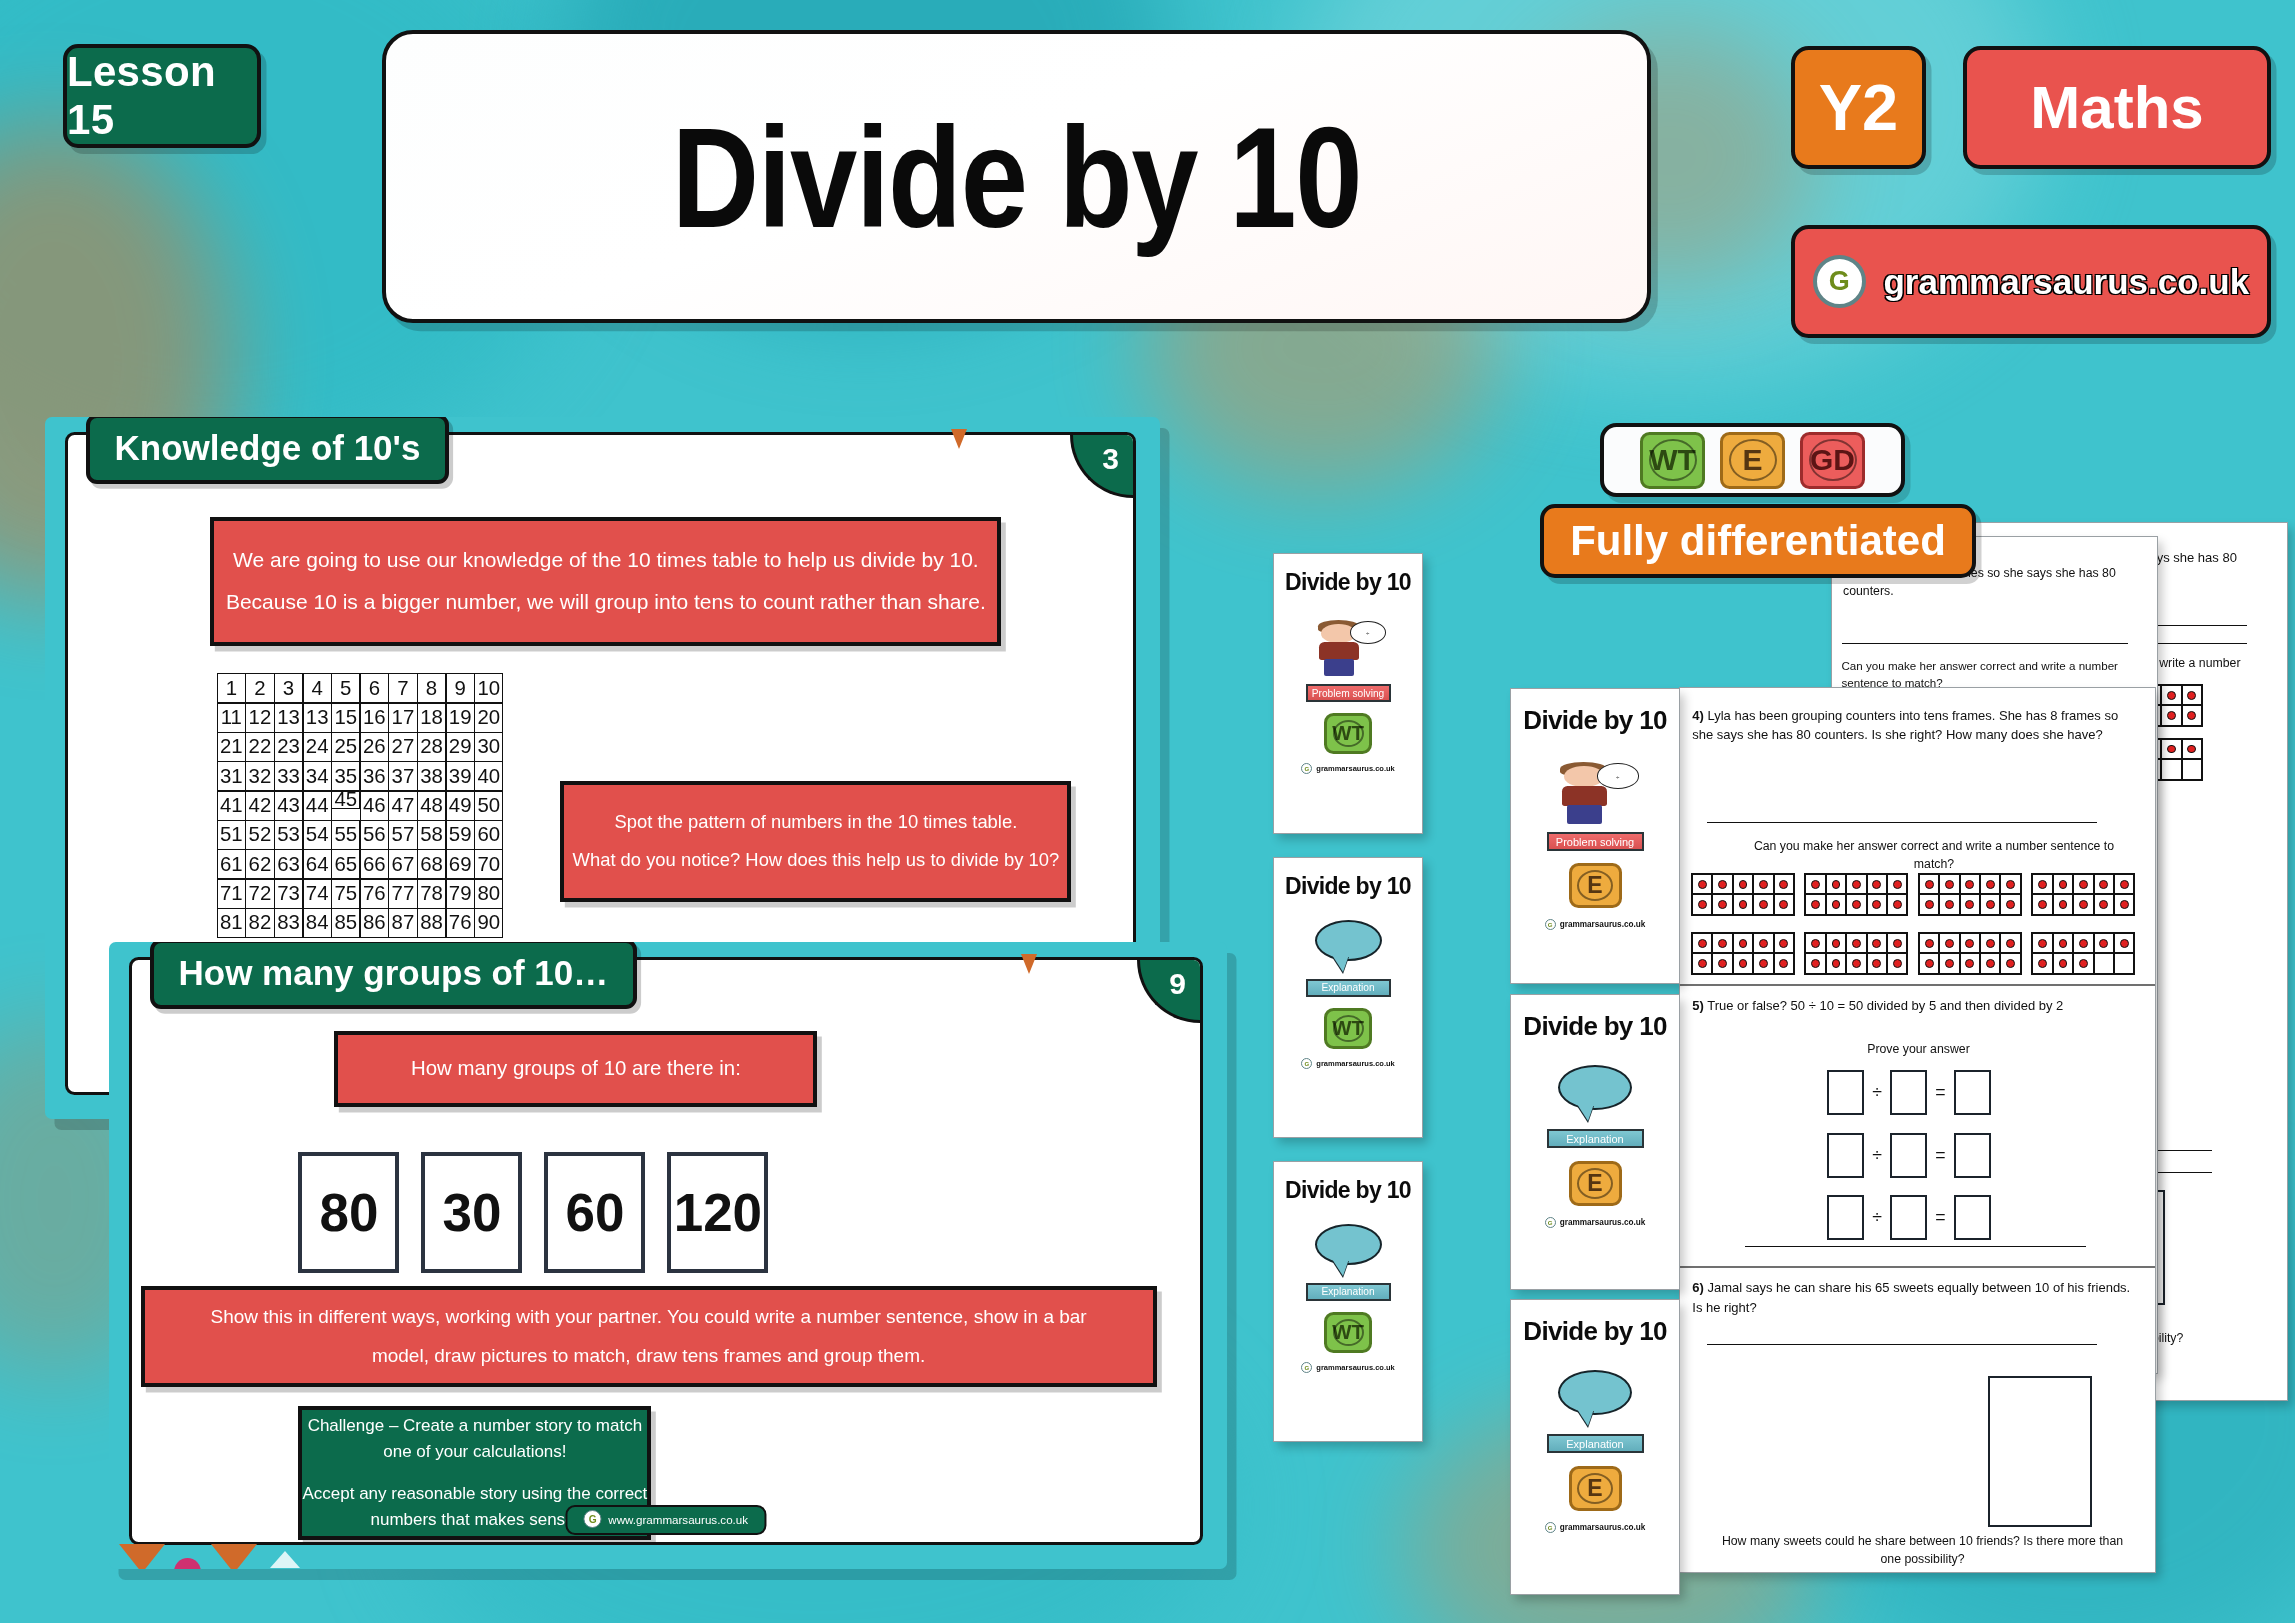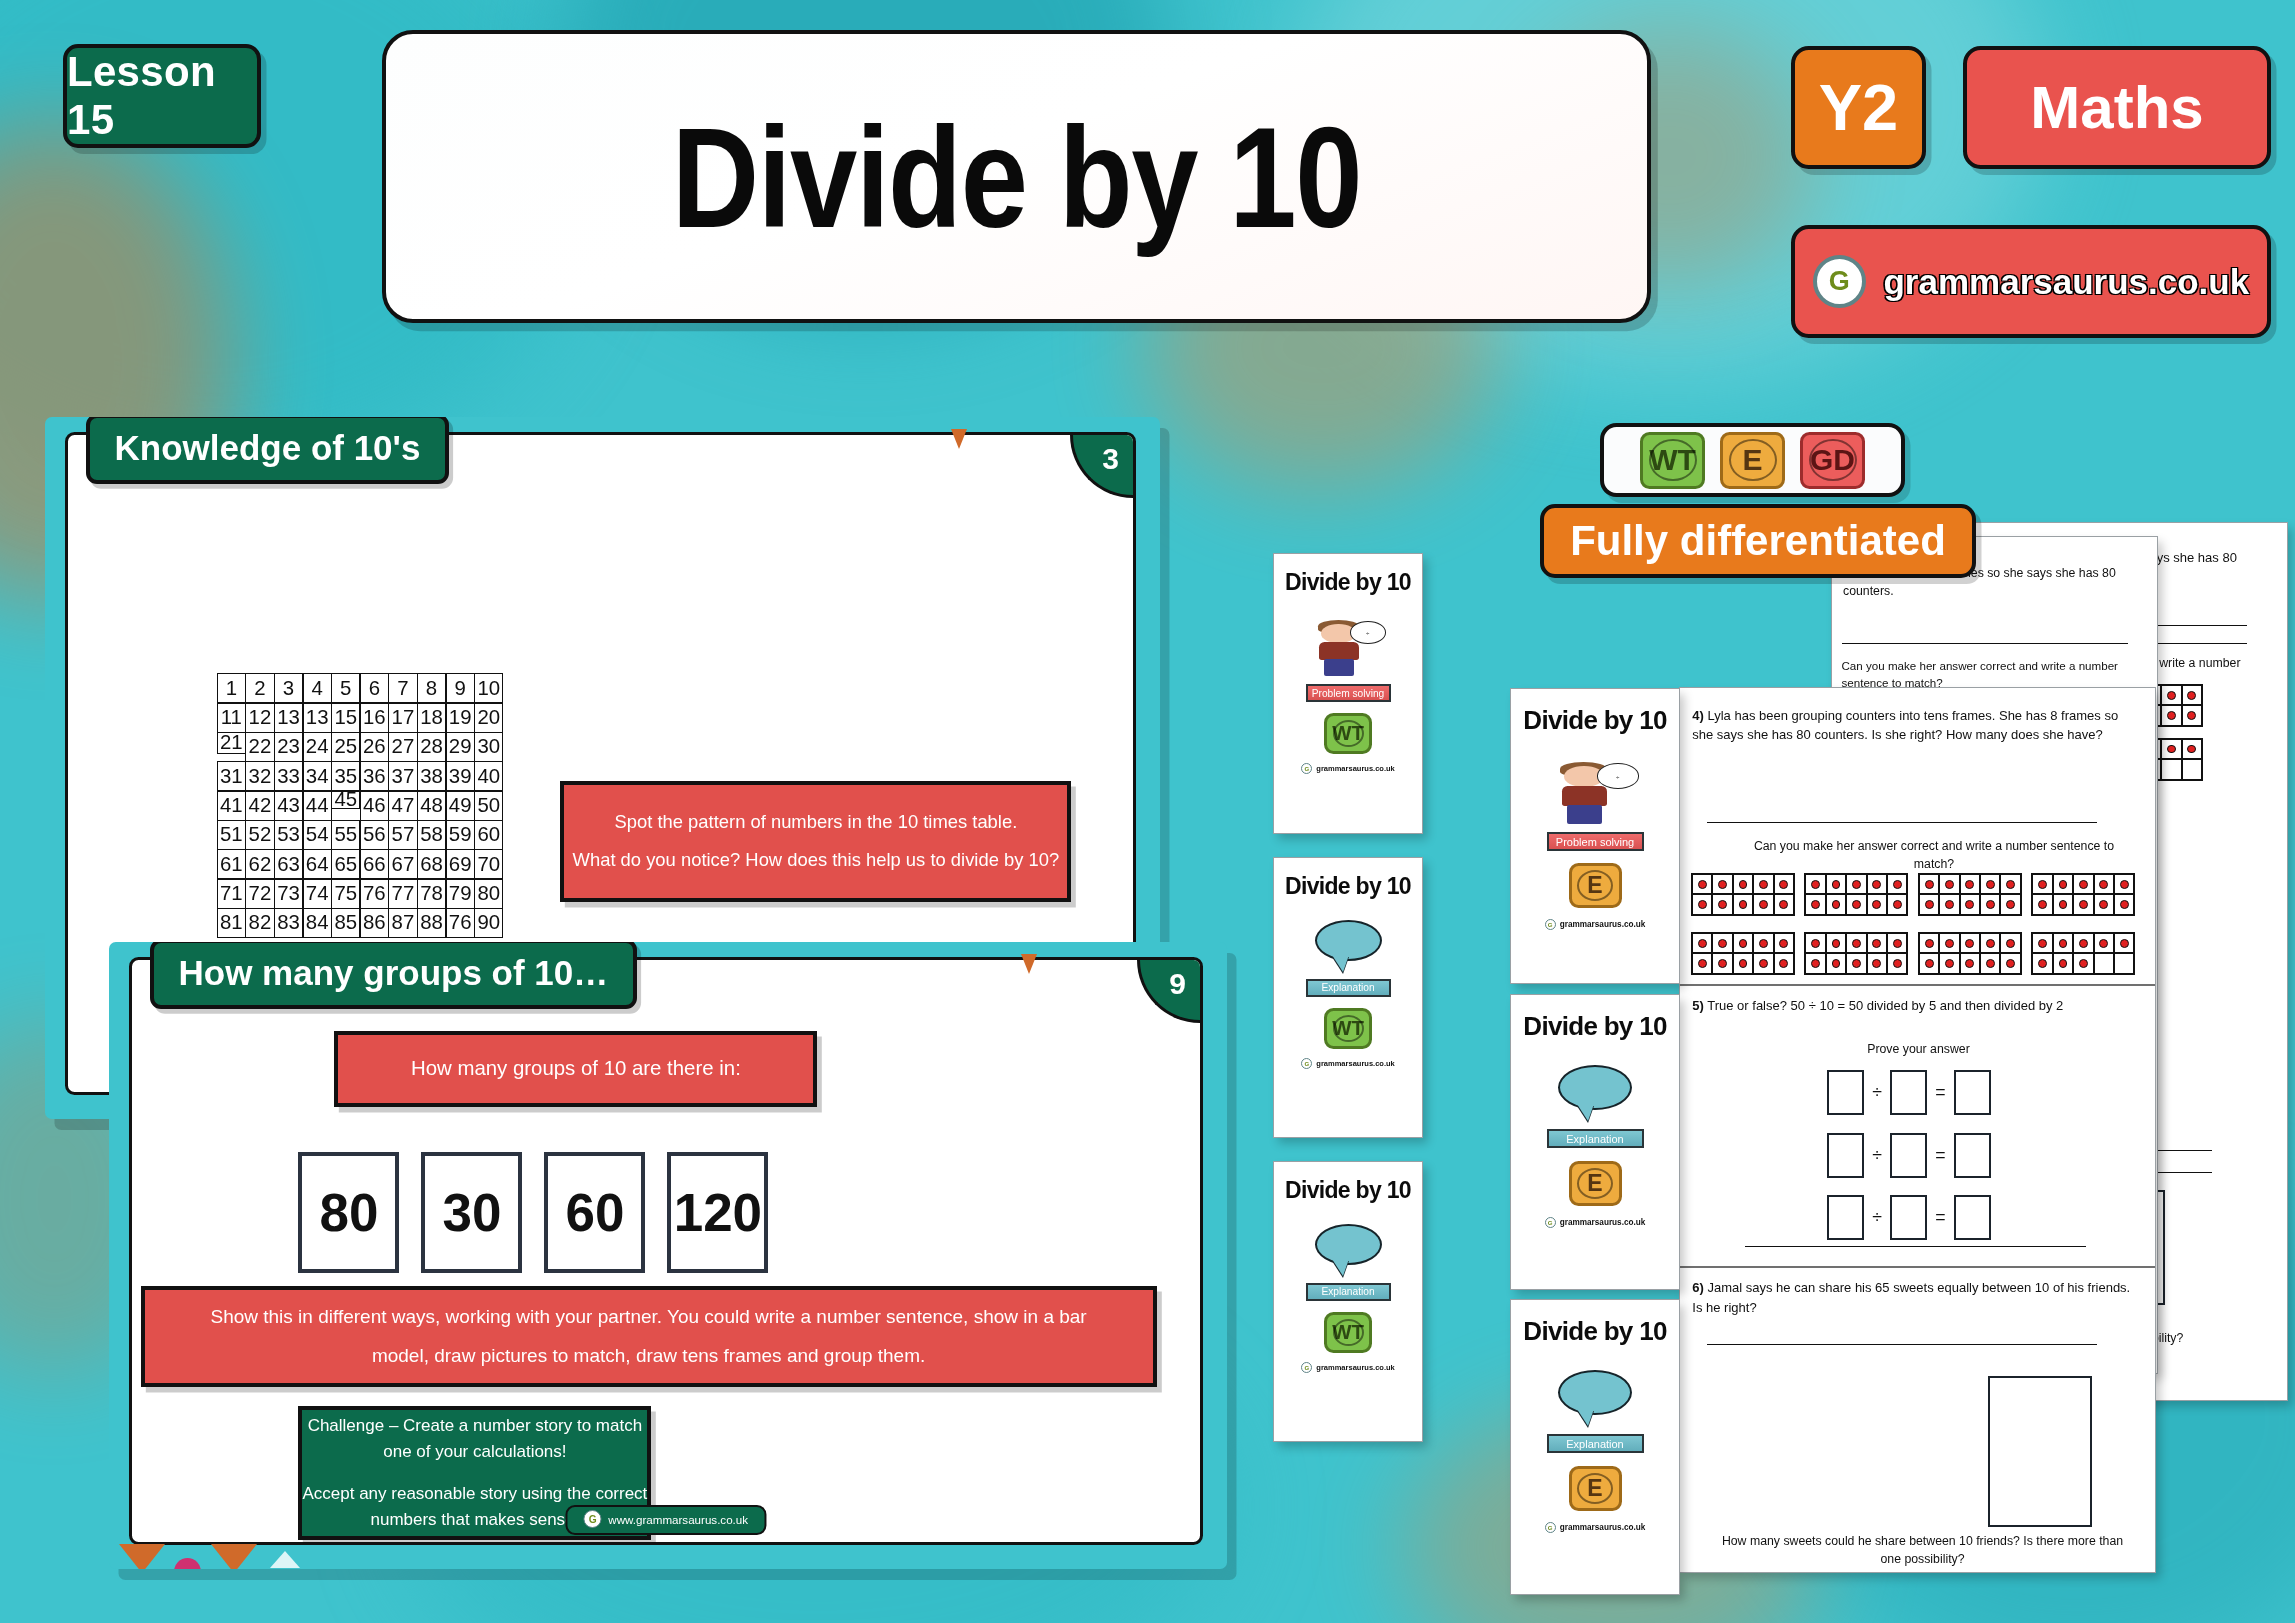--- a/index.html
+++ b/index.html
@@ -932,20 +932,24 @@
   <div class="ws-foot" style="margin-top:11px; font-size:8.2px;">
     <span class="gs">G</span>
     <span>grammarsaurus.co.uk</span>
   </div>
 </div>
 
 <div class="slide" style="left:45px; top:417px; width:1115px; height:702px; z-index:4;">
   <div class="slide-inner">
     <div class="corner-num">3</div>
 
+    <div class="redbox" style="left:142px; top:82px; width:791px; height:129px;">
+      <p style="font-size:21px;">We are going to use our knowledge of the 10 times table to help us divide by 10.</p>
+      <p style="font-size:21px;">Because 10 is a bigger number, we will group into tens to count rather than share.</p>
+    </div>
 
     <div id="hundred-grid" style="left:149px; top:239px; width:286px;">
         <div style="height: 30px;">1</div>
         <div style="height: 30px;">2</div>
         <div style="height: 30px;">3</div>
         <div style="height: 30px;">4</div>
         <div style="height: 30px;">5</div>
         <div style="height: 30px;">6</div>
         <div style="height: 30px;">7</div>
         <div style="height: 30px;">8</div>
@@ -954,21 +958,21 @@
         <div style="height: 30px;">11</div>
         <div style="height: 30px;">12</div>
         <div style="height: 30px;">13</div>
         <div style="height: 30px;">13</div>
         <div style="height: 30px;">15</div>
         <div style="height: 30px;">16</div>
         <div style="height: 30px;">17</div>
         <div style="height: 30px;">18</div>
         <div style="height: 30px;">19</div>
         <div style="height: 30px;">20</div>
-        <div style="height: 22px;">21</div>
+        <div style="height: 30px;">21</div>
         <div style="height: 30px;">22</div>
         <div style="height: 30px;">23</div>
         <div style="height: 30px;">24</div>
         <div style="height: 30px;">25</div>
         <div style="height: 30px;">26</div>
         <div style="height: 30px;">27</div>
         <div style="height: 30px;">28</div>
         <div style="height: 30px;">29</div>
         <div style="height: 30px;">30</div>
         <div style="height: 30px;">31</div>

